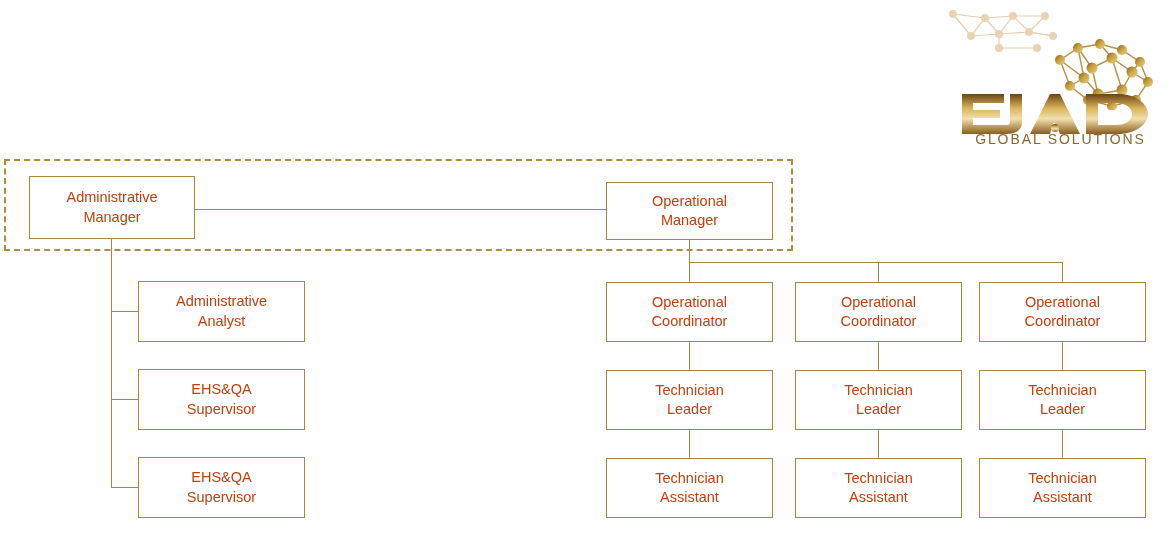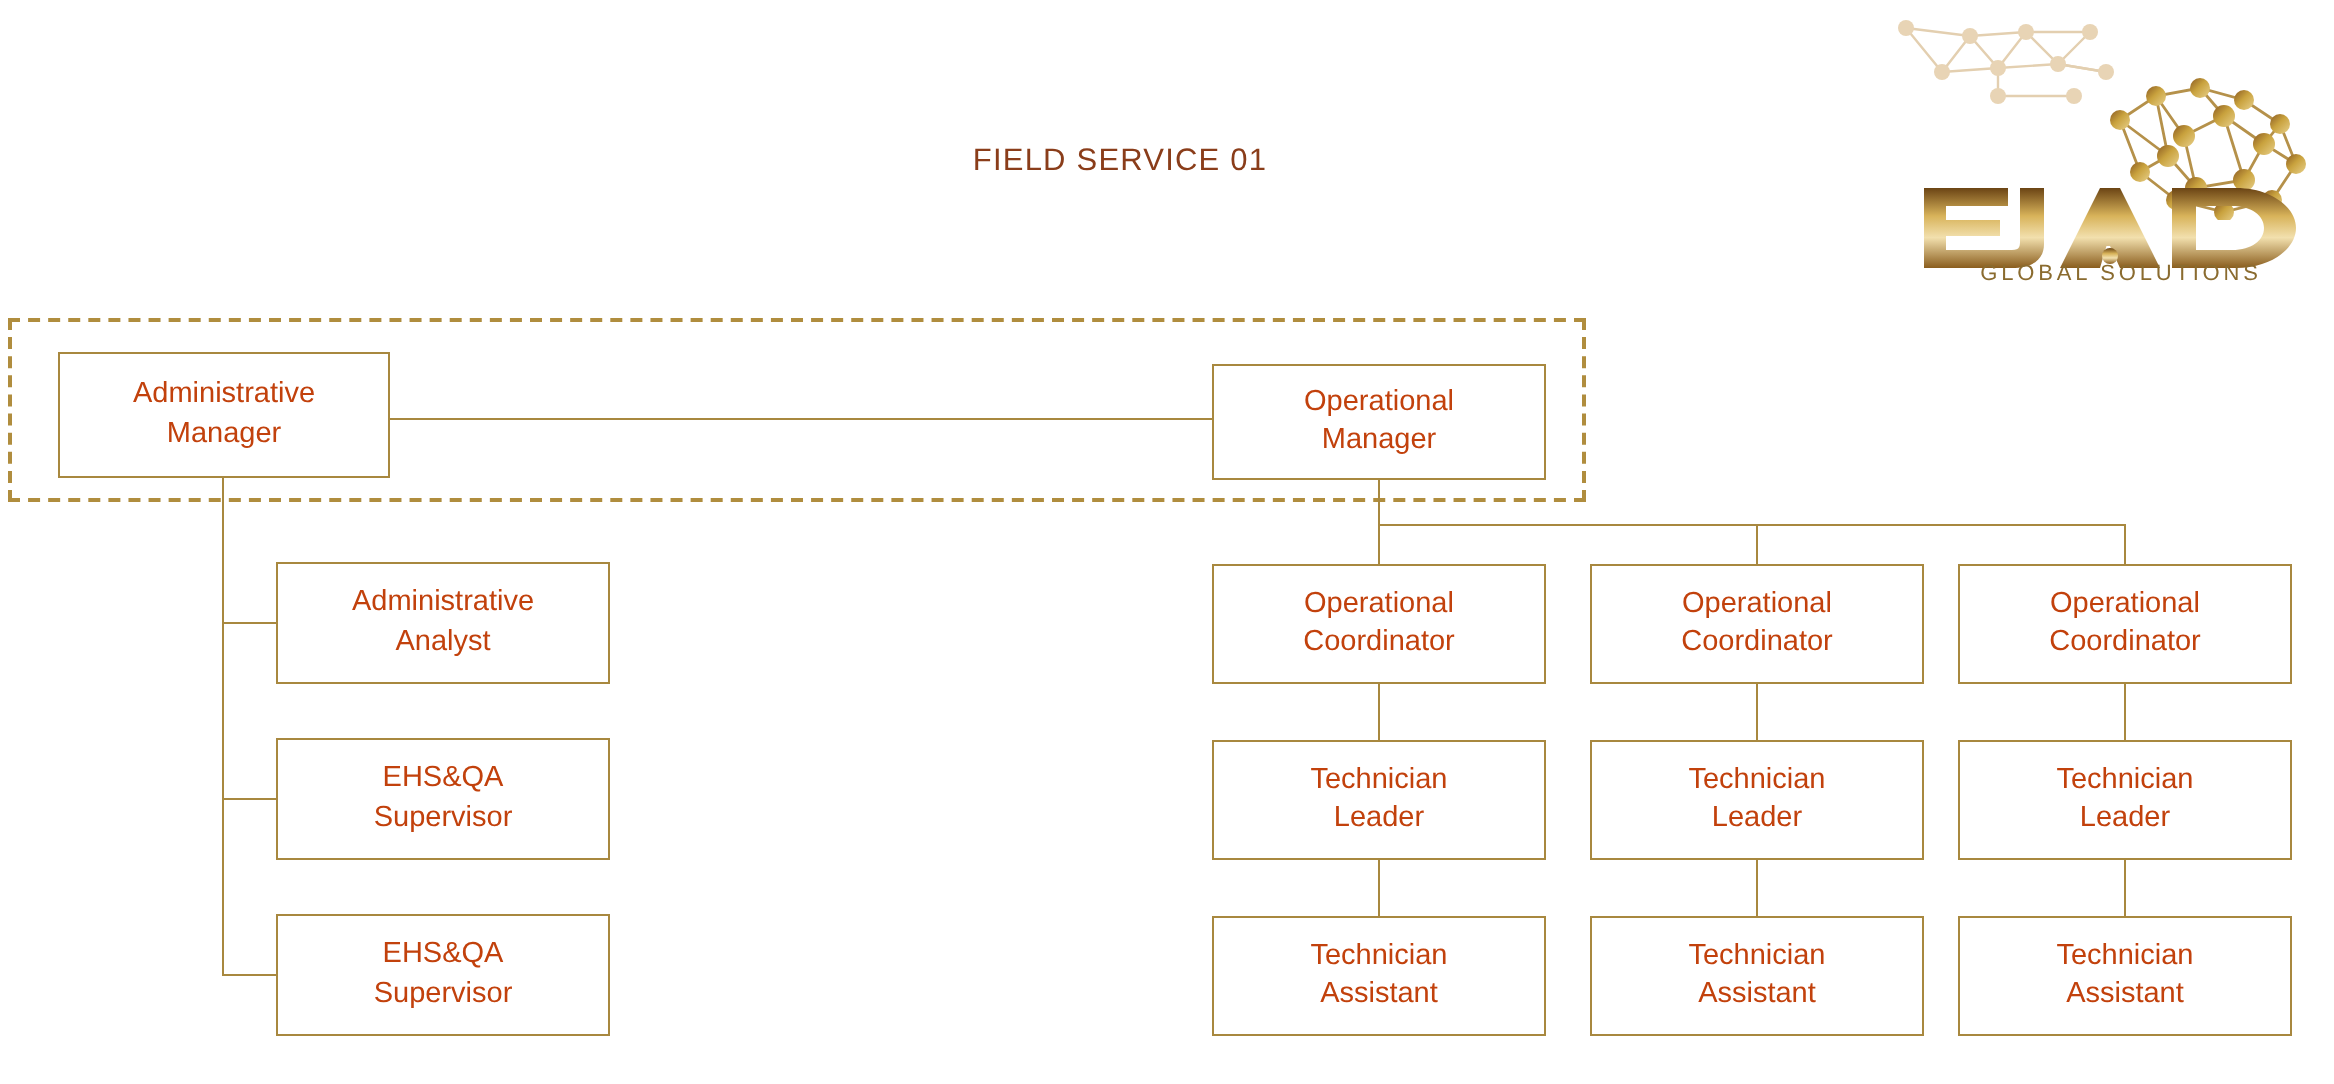--- a/index.html
+++ b/index.html
@@ -58,21 +58,21 @@
     top: 92px;
     width: 205px;
     height: 44px;
   }
   .logo-sub {
     position: absolute;
     left: 18px;
     top: 131px;
     width: 205px;
     text-align: center;
-    font-size: 11px;
+    font-size: 14px;
     letter-spacing: 1.9px;
     color: #8a6b2f;
     font-family: "Liberation Sans", sans-serif;
     white-space: nowrap;
   }
   
   .group-frame {
     position: absolute;
     left: 4px;
     top: 159px;
@@ -103,21 +103,20 @@
     background: #a8883f;
   }
   .ln-h { height: 1.3px; }
   .ln-v { width: 1.3px; }
 </style>
 </head>
 <body>
 
 <div id="canvas">
 
-  <div class="chart-title">FIELD SERVICE 01</div>
 
   <div class="logo-wrap">
 
     <svg class="logo-net-top" viewBox="0 0 118 48">
       <g stroke="#e3cfb0" stroke-width="1.2" fill="none">
         <path d="M8 8 L26 30 L40 12 L54 28 L68 10 L84 26 L100 10"></path>
         <path d="M8 8 L40 12 L68 10 L100 10"></path>
         <path d="M26 30 L54 28 L84 26 L108 30"></path>
         <path d="M54 28 L54 42 L92 42"></path>
         <path d="M84 26 L108 30"></path>

